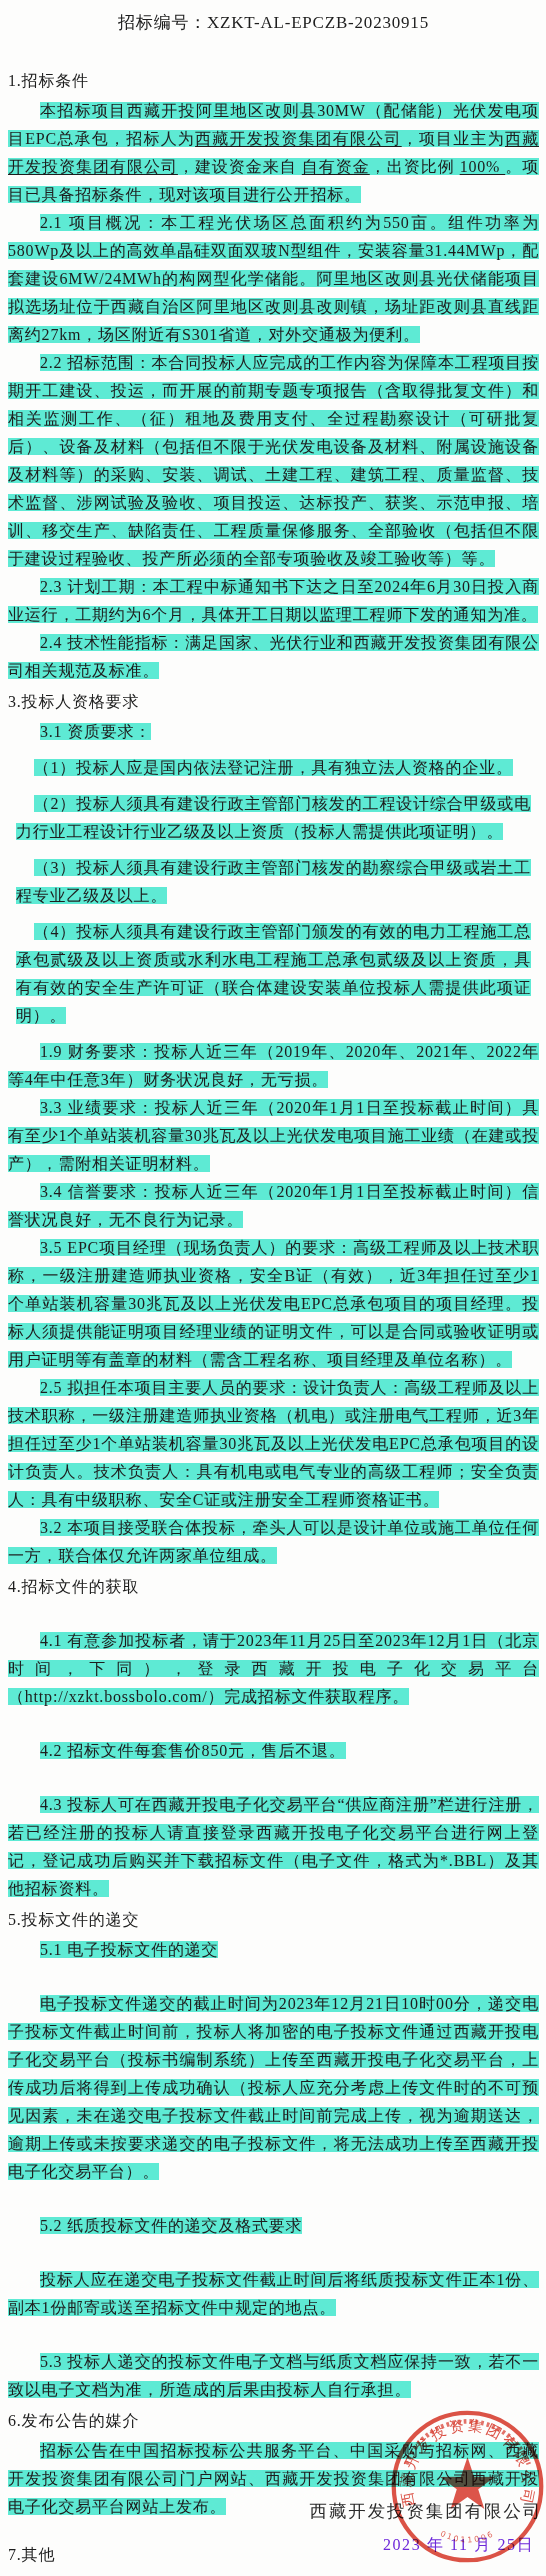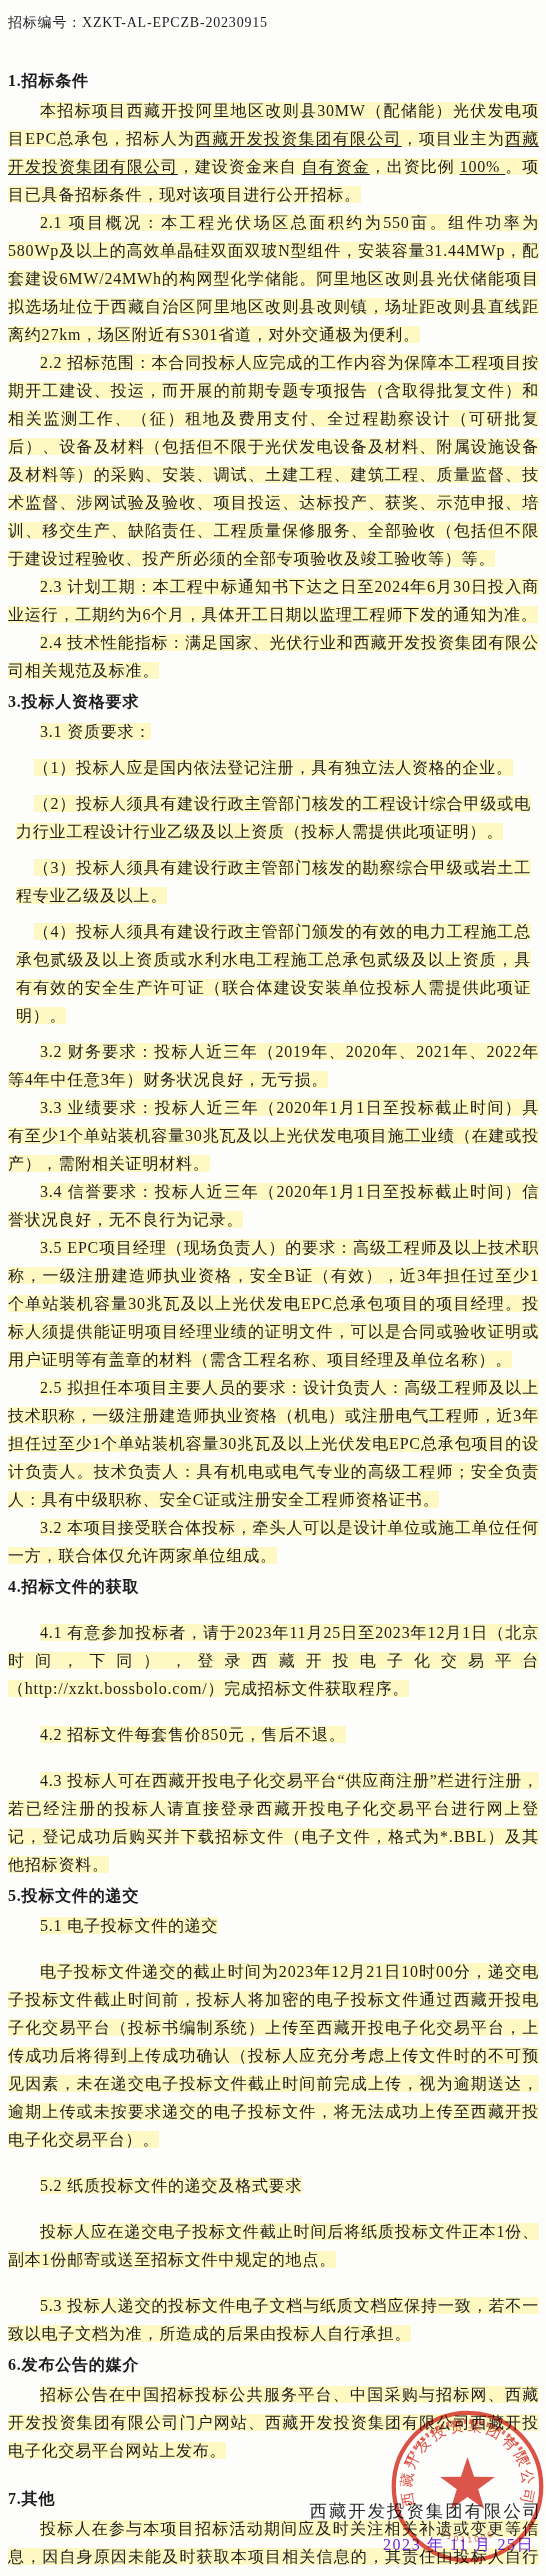--- a/index.html
+++ b/index.html
@@ -8,30 +8,30 @@
     width:547px;height:2576px;
     background:#fdfdfc;
     color:#1d1d1d;
     font-family:"Liberation Serif","DejaVu Serif",serif;
     font-size:16px;line-height:28px;letter-spacing:0.8px;
     box-sizing:border-box;
     overflow:hidden;
   }
   .inner{padding:6.3px 8px 0 8px;}
   .doc-title{
-    font-size:14px;letter-spacing:0.8px;
+    text-align:center;font-size:17px;letter-spacing:0.8px;
     margin:3.2px 0 30px 0;font-weight:400;
   }
-  .h{font-weight:700;margin:3.2px 0 1.6px 0;}
+  .h{font-weight:400;margin:3.2px 0 1.6px 0;}
   .para{margin:0;text-indent:2em;text-align:justify;}
   .item{margin:8px;text-indent:1.1em;text-align:justify;}
   .sub{margin:0;text-indent:2em;text-align:justify;}
-  .mt{margin-top:18px;}
+  .mt{margin-top:26px;}
   .mt-lg{margin-top:20.6px;}
-  .shade{background:#fef9c3;}
+  .shade{background:#5eead4;}
   .u{text-decoration:underline;text-underline-offset:2.4px;}
   .contact-row{margin:4.8px 0 12.7px 0;text-indent:2em;}
   .contact-label{letter-spacing:0.8px;font-style:italic;}
   .sig{
     position:absolute;right:4.8px;bottom:51px;
     font-size:17.4px;letter-spacing:2px;color:#2a2a2a;
   }
   .date{
     position:absolute;right:12.7px;bottom:17.4px;
     font-size:16px;letter-spacing:1.6px;color:#6d28d9;
@@ -57,21 +57,21 @@
     <p class="para"><span class="shade">2.2 招标范围：本合同投标人应完成的工作内容为保障本工程项目按期开工建设、投运，而开展的前期专题专项报告（含取得批复文件）和相关监测工作、（征）租地及费用支付、全过程勘察设计（可研批复后）、设备及材料（包括但不限于光伏发电设备及材料、附属设施设备及材料等）的采购、安装、调试、土建工程、建筑工程、质量监督、技术监督、涉网试验及验收、项目投运、达标投产、获奖、示范申报、培训、移交生产、缺陷责任、工程质量保修服务、全部验收（包括但不限于建设过程验收、投产所必须的全部专项验收及竣工验收等）等。</span></p>
     <p class="para"><span class="shade">2.3 计划工期：本工程中标通知书下达之日至2024年6月30日投入商业运行，工期约为6个月，具体开工日期以监理工程师下发的通知为准。</span></p>
     <p class="para"><span class="shade">2.4 技术性能指标：满足国家、光伏行业和西藏开发投资集团有限公司相关规范及标准。</span></p>
 
     <div class="h">3.投标人资格要求</div>
     <p class="sub"><span class="shade">3.1 资质要求：</span></p>
     <p class="item"><span class="shade">（1）投标人应是国内依法登记注册，具有独立法人资格的企业。</span></p>
     <p class="item"><span class="shade">（2）投标人须具有建设行政主管部门核发的工程设计综合甲级或电力行业工程设计行业乙级及以上资质（投标人需提供此项证明）。</span></p>
     <p class="item"><span class="shade">（3）投标人须具有建设行政主管部门核发的勘察综合甲级或岩土工程专业乙级及以上。</span></p>
     <p class="item"><span class="shade">（4）投标人须具有建设行政主管部门颁发的有效的电力工程施工总承包贰级及以上资质或水利水电工程施工总承包贰级及以上资质，具有有效的安全生产许可证（联合体建设安装单位投标人需提供此项证明）。</span></p>
-    <p class="para"><span class="shade">3.2 财务要求：投标人近三年（2019年、2020年、2021年、2022年等4年中任意3年）财务状况良好，无亏损。</span></p>
+    <p class="para"><span class="shade">1.9 财务要求：投标人近三年（2019年、2020年、2021年、2022年等4年中任意3年）财务状况良好，无亏损。</span></p>
     <p class="para"><span class="shade">3.3  业绩要求：投标人近三年（2020年1月1日至投标截止时间）具有至少1个单站装机容量30兆瓦及以上光伏发电项目施工业绩（在建或投产），需附相关证明材料。</span></p>
     <p class="para"><span class="shade">3.4  信誉要求：投标人近三年（2020年1月1日至投标截止时间）信誉状况良好，无不良行为记录。</span></p>
     <p class="para"><span class="shade">3.5 EPC项目经理（现场负责人）的要求：高级工程师及以上技术职称，一级注册建造师执业资格，安全B证（有效），近3年担任过至少1个单站装机容量30兆瓦及以上光伏发电EPC总承包项目的项目经理。投标人须提供能证明项目经理业绩的证明文件，可以是合同或验收证明或用户证明等有盖章的材料（需含工程名称、项目经理及单位名称）。</span></p>
     <p class="para"><span class="shade">2.5 拟担任本项目主要人员的要求：设计负责人：高级工程师及以上技术职称，一级注册建造师执业资格（机电）或注册电气工程师，近3年担任过至少1个单站装机容量30兆瓦及以上光伏发电EPC总承包项目的设计负责人。技术负责人：具有机电或电气专业的高级工程师；安全负责人：具有中级职称、安全C证或注册安全工程师资格证书。</span></p>
     <p class="para"><span class="shade">3.2  本项目接受联合体投标，牵头人可以是设计单位或施工单位任何一方，联合体仅允许两家单位组成。</span></p>
 
     <div class="h">4.招标文件的获取</div>
     <p class="para mt"><span class="shade">4.1 有意参加投标者，请于2023年11月25日至2023年12月1日（北京时间，下同），登录西藏开投电子化交易平台（http://xzkt.bossbolo.com/）完成招标文件获取程序。</span></p>
     <p class="para mt"><span class="shade">4.2 招标文件每套售价850元，售后不退。</span></p>
     <p class="para mt"><span class="shade">4.3 投标人可在西藏开投电子化交易平台“供应商注册”栏进行注册，若已经注册的投标人请直接登录西藏开投电子化交易平台进行网上登记，登记成功后购买并下载招标文件（电子文件，格式为*.BBL）及其他招标资料。</span></p>

